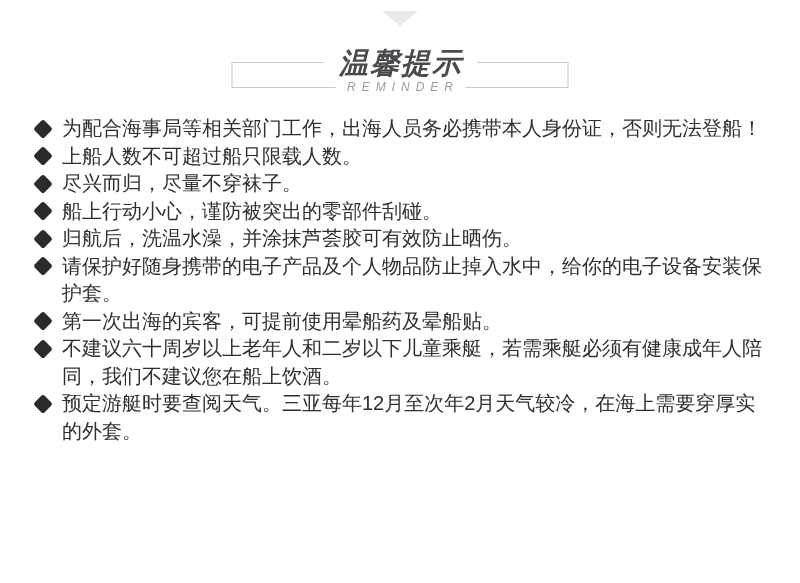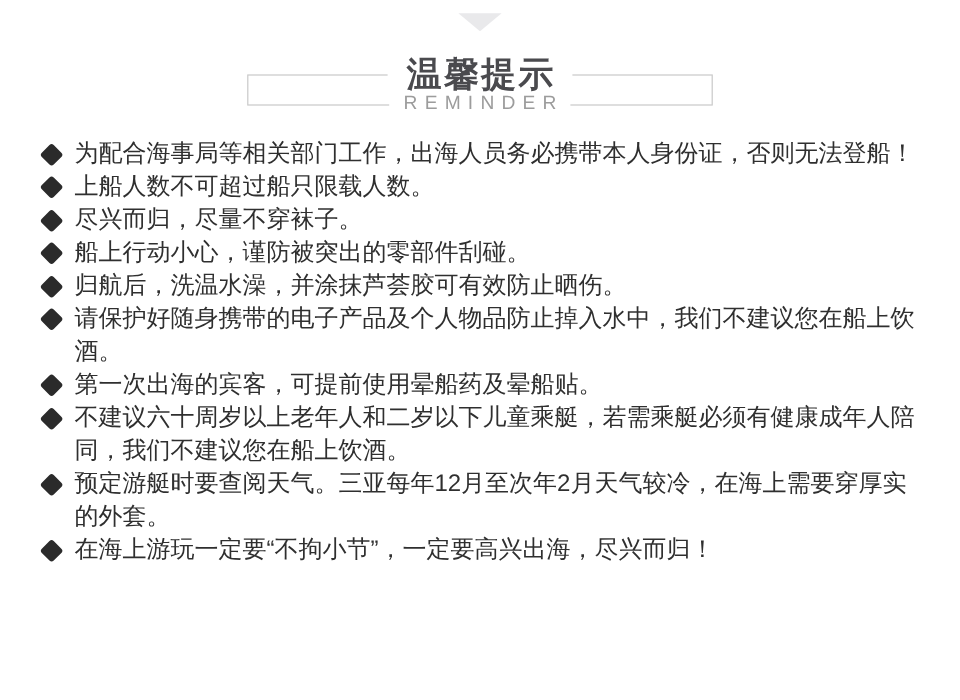--- a/index.html
+++ b/index.html
@@ -27,24 +27,25 @@
     border-right: 18px solid transparent;
     border-top: 15px solid var(--triangle, #e9e9eb);
   }
 
   
   .header-frame {
     position: absolute;
     top: 62px;
     left: 50%;
     transform: translateX(-50%);
-    width: 388px;
+    width: 337px;
     height: 26px;
     box-sizing: border-box;
     border: 1px solid var(--frame-border, #c9c9c9);
+    font-style: italic;
   }
   .page-title {
     position: absolute;
     top: 0;
     left: 50%;
     transform: translate(-50%, -50%);
     margin: 0;
     background: var(--page-bg, #ffffff);
     padding: 0 14px 0 16px;
     font-size: 29px;
@@ -54,21 +55,21 @@
     white-space: nowrap;
     color: var(--title-text, #4a4a4e);
   }
   .page-subtitle {
     position: absolute;
     top: 100%;
     left: 50%;
     transform: translate(-50%, -50%);
     background: var(--page-bg, #ffffff);
     padding: 0 6px 0 12px;
-    font-size: 16px;
+    font-size: 12px;
     line-height: 14px;
     letter-spacing: 6px;
     white-space: nowrap;
     color: var(--subtitle-text, #9c9c9c);
   }
 
   
   .reminder-list {
     position: absolute;
     top: 115px;
@@ -146,39 +147,33 @@
     <li class="reminder-item">
       <span class="bullet-wrap">
         <span class="bullet-diamond"></span>
       </span>
       <span class="item-text">归航后，洗温水澡，并涂抹芦荟胶可有效防止晒伤。</span>
     </li>
     <li class="reminder-item">
       <span class="bullet-wrap">
         <span class="bullet-diamond"></span>
       </span>
-      <span class="item-text">请保护好随身携带的电子产品及个人物品防止掉入水中，我们不建议您在船上饮酒。</span>
+      <span class="item-text">请保护好随身携带的电子产品及个人物品防止掉入水中，给你的电子设备安装保护套。</span>
     </li>
     <li class="reminder-item">
       <span class="bullet-wrap">
         <span class="bullet-diamond"></span>
       </span>
       <span class="item-text">第一次出海的宾客，可提前使用晕船药及晕船贴。</span>
     </li>
     <li class="reminder-item">
       <span class="bullet-wrap">
         <span class="bullet-diamond"></span>
       </span>
       <span class="item-text">不建议六十周岁以上老年人和二岁以下儿童乘艇，若需乘艇必须有健康成年人陪同，我们不建议您在船上饮酒。</span>
     </li>
     <li class="reminder-item">
       <span class="bullet-wrap">
         <span class="bullet-diamond"></span>
       </span>
       <span class="item-text">预定游艇时要查阅天气。三亚每年12月至次年2月天气较冷，在海上需要穿厚实的外套。</span>
     </li>
-    <li class="reminder-item">
-      <span class="bullet-wrap">
-        <span class="bullet-diamond"></span>
-      </span>
-      <span class="item-text">在海上游玩一定要“不拘小节”，一定要高兴出海，尽兴而归！</span>
-    </li>
   </ul>
 
 </body></html>

